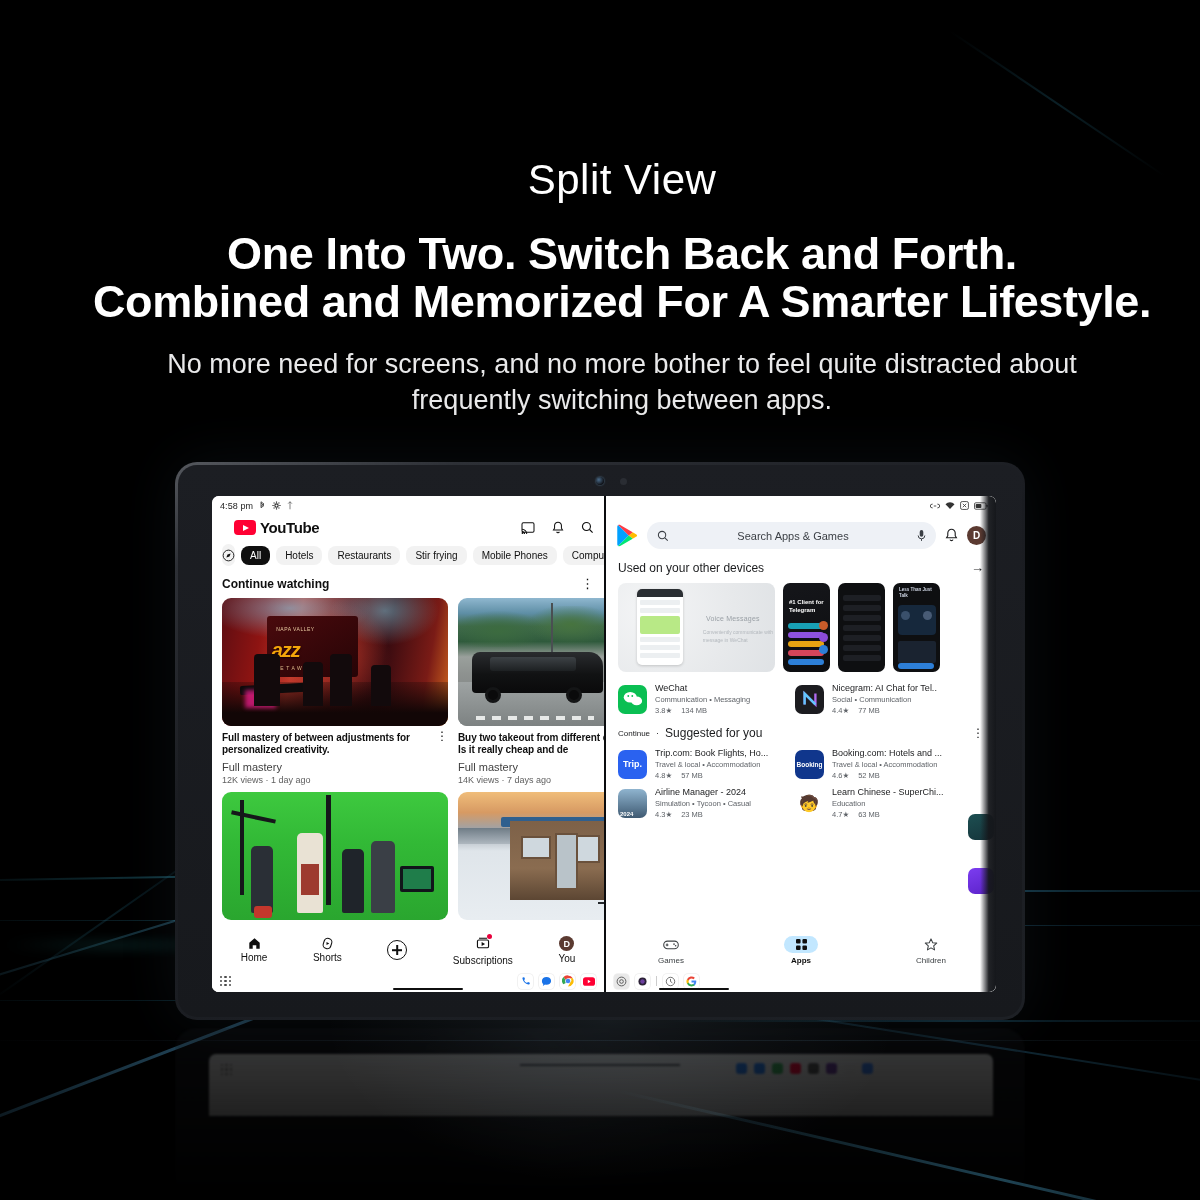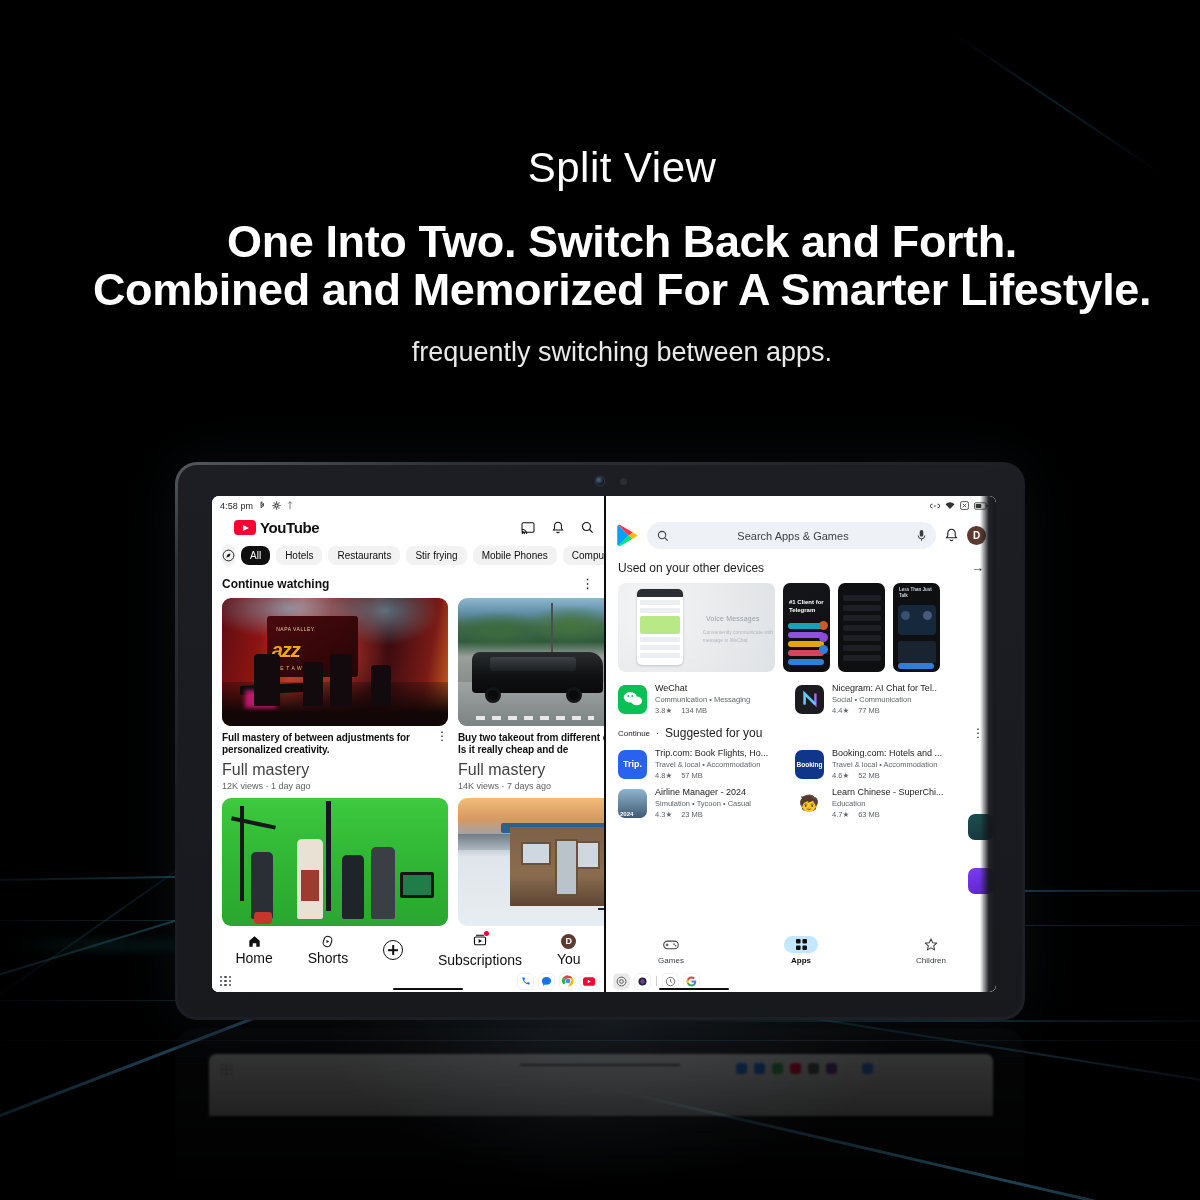--- a/index.html
+++ b/index.html
@@ -36,21 +36,21 @@
   .s11{ right:-120px; top:990px; width:680px; height:2px; transform:rotate(9deg);
         background:linear-gradient(270deg, rgba(0,0,0,0) 0%, rgba(45,115,150,.35) 45%, rgba(0,0,0,0) 100%); }
   .s12{ left:-40px; top:1040px; width:1280px; height:1px;
         background:linear-gradient(90deg, rgba(0,0,0,0) 0%, rgba(50,70,90,.25) 30%, rgba(60,90,110,.3) 70%, rgba(0,0,0,0) 100%); }
   .s13{ right:-10px; top:30px; width:260px; height:2px; transform:rotate(34deg);
         background:linear-gradient(270deg, rgba(0,0,0,0) 0%, rgba(30,90,110,.35) 50%, rgba(0,0,0,0) 100%); }
   .s14{ left:-10px; top:1000px; width:300px; height:2px; transform:rotate(-35deg);
         background:linear-gradient(90deg, rgba(0,0,0,0) 0%, rgba(30,90,110,.3) 50%, rgba(0,0,0,0) 100%); }
 
   
-  .hero { position:absolute; top:4px; left:0; width:1200px; text-align:center;padding-left:44px; }
+  .hero { position:absolute; top:16px; left:0; width:1200px; text-align:center;padding-left:44px; }
   .hero-eyebrow {
     font-size:42px; font-weight:400; letter-spacing:.5px;
     margin-top:140px; color:#fff;
   }
   .hero-h1 {
     font-size:45px; font-weight:700; line-height:1.07;
     letter-spacing:-0.4px; margin-top:26px; color:#fff;
   }
   .hero-sub {
     font-size:27px; font-weight:400; line-height:1.34;
@@ -121,21 +121,21 @@
 
   .sect-head { display:flex; align-items:center; padding:9px 10px 7px 10px; }
   .sect-title { font-size:12px; font-weight:700; color:#0f0f0f; }
   .kebab { margin-left:auto; color:#0f0f0f; font-size:13px; letter-spacing:0; line-height:.6; }
 
   .vid-grid { display:flex; gap:10px; padding:0 0 0 10px; }
   .vid { width:226px; flex:0 0 226px; }
   .thumb { width:226px; height:128px; border-radius:9px; overflow:hidden; position:relative; }
   .vid-meta { display:flex; padding-top:6px; }
   .vid-title { font-size:10px; font-weight:600; color:#0f0f0f; line-height:1.22; letter-spacing:-.1px; }
-  .vid-chan  { font-size:16px; color:#3f3f3f; margin-top:5px; }
+  .vid-chan  { font-size:11px; color:#3f3f3f; margin-top:5px; }
   .vid-stats { font-size:9px; color:#606060; margin-top:2px; }
   .vid-kebab { margin-left:6px; color:#0f0f0f; font-size:12px; line-height:.7; flex:0 0 8px; }
 
   
   .th-jazz {
     background:
       radial-gradient(ellipse 60% 40% at 30% 8%, rgba(120,220,255,.55), rgba(0,0,0,0) 60%),
       radial-gradient(ellipse 40% 45% at 72% 10%, rgba(130,230,255,.45), rgba(0,0,0,0) 60%),
       radial-gradient(ellipse 35% 60% at 50% 45%, rgba(255,90,60,.45), rgba(0,0,0,0) 70%),
       linear-gradient(100deg,#5d0d12 0%, #8e1412 18%, #c0392b 33%, #6b1414 52%, #3a0b10 70%, #7a1b16 88%, #d2691e 100%);
@@ -220,21 +220,21 @@
   .th-snow .door { position:absolute; left:43%; top:32%; width:10%; height:44%; background:#b9c3c9; border:2px solid #6a513c; }
   .th-snow .bike { position:absolute; left:62%; bottom:13%; width:22px; height:10px; border-bottom:2px solid #23262a; }
 
   
   .yt-nav {
     position:absolute; left:0; right:0; bottom:22px; height:40px;
     background:#fff; display:flex; align-items:center; justify-content:space-around;
     padding:0 6px;
   }
   .navitem { display:flex; flex-direction:column; align-items:center; gap:2px; }
-  .navitem span { font-size:14px; color:#0f0f0f; }
+  .navitem span { font-size:10px; color:#0f0f0f; }
   .navavatar { width:15px; height:15px; border-radius:50%; background:#5b3a31; color:#fff; font-size:9px; display:flex; align-items:center; justify-content:center; font-weight:600;}
   .plusbtn { width:20px; height:20px; border:1.6px solid #0f0f0f; border-radius:50%; position:relative; }
   .plusbtn::before,.plusbtn::after{content:"";position:absolute;background:#0f0f0f;}
   .plusbtn::before{left:50%;top:4px;width:1.6px;height:10px;transform:translateX(-50%);}
   .plusbtn::after{top:50%;left:4px;height:1.6px;width:10px;transform:translateY(-50%);}
 
   
   .taskbar {
     position:absolute; left:0; right:0; bottom:0; height:22px;
     background:#fff; display:flex; align-items:center; padding:0 8px;
@@ -362,20 +362,21 @@
   <div class="streak s14"></div>
 </div>
 
 <div class="hero">
   <div class="hero-eyebrow">Split View</div>
   <div class="hero-h1">
     <div>One Into Two. Switch Back and Forth.</div>
     <div>Combined and Memorized For A Smarter Lifestyle.</div>
   </div>
   <div class="hero-sub">
+    <div>No more need for screens, and no more bother to feel quite distracted about</div>
     <div>frequently switching between apps.</div>
   </div>
 </div>
 
 <div class="device">
   <div class="device-inner">
     <div class="cam-dot"></div>
     <div class="cam-dot2"></div>
 
     <div class="screens">

